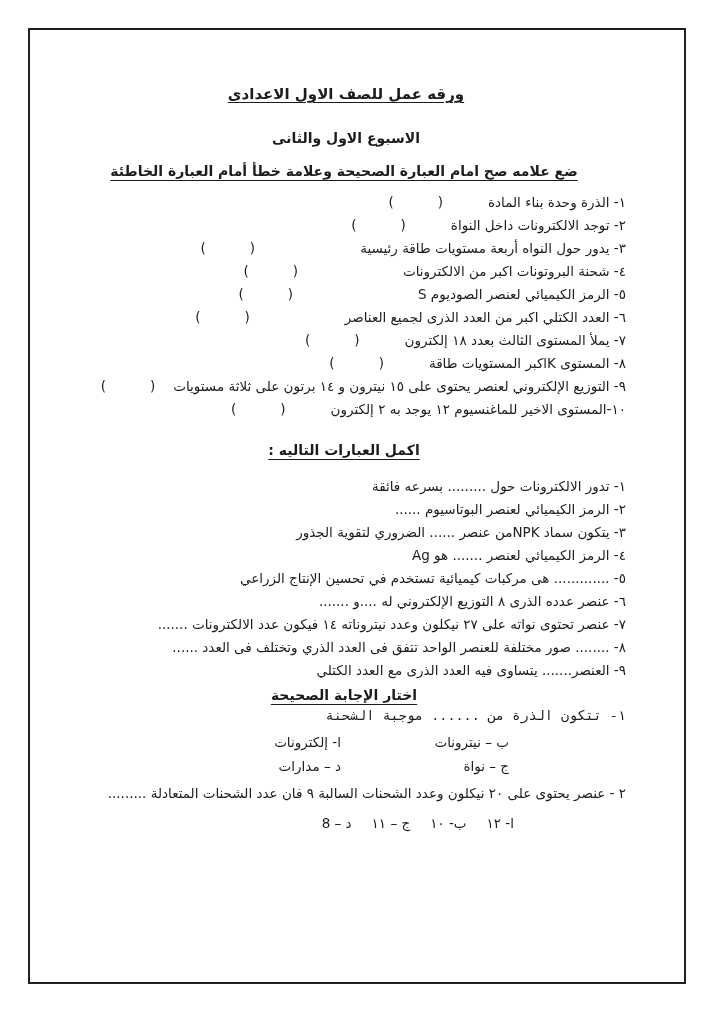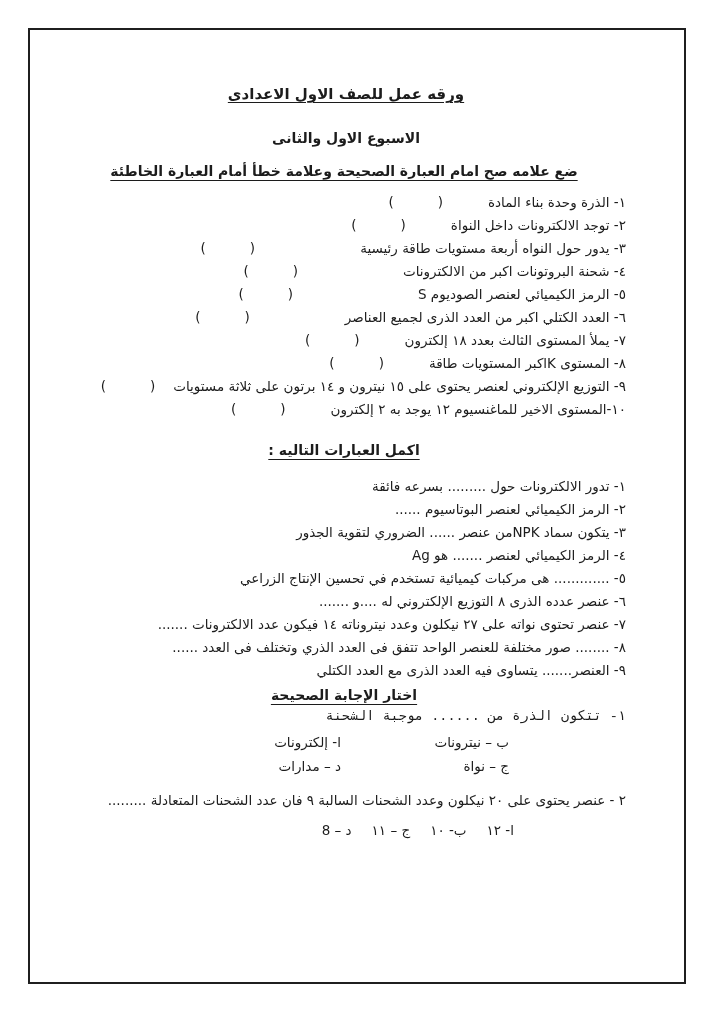--- a/index.html
+++ b/index.html
@@ -79,21 +79,21 @@
   .tf-row:nth-child(3) .parens,
   .tf-row:nth-child(4) .parens { margin-right: 105px; }
   .tf-row:nth-child(5) .parens { margin-right: 125px; }
   .tf-row:nth-child(6) .parens { margin-right: 95px; }
   .tf-row:nth-child(9) .parens { margin-right: 18px; }
   .paren-gap { display: inline-block; width: 44px; }
   .c-list { margin-top: 14px; }
   .c-row { height: 23px; line-height: 23px; white-space: nowrap; }
   .mcq-q { line-height: 22px; white-space: nowrap; }
   .mcq-q.q1 { margin-top: 0; font-family: Liberation Mono, monospace; }
-  .mcq-q.q2 { margin-top: 11px; }
+  .mcq-q.q2 { margin-top: 4px; }
   .q1-options {
     display: grid;
     grid-template-columns: 168px auto;
     margin-top: 2px;
     padding-right: 117px;
     line-height: 24px;
   }
   .q2-options {
     display: flex;
     gap: 20px;

